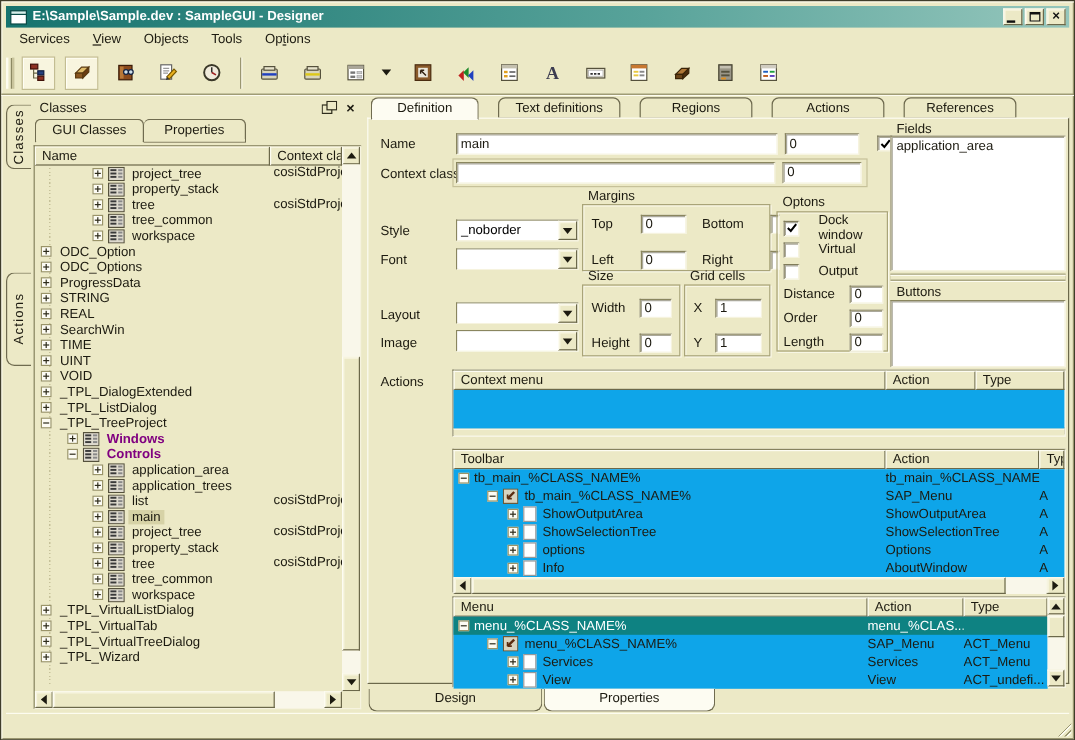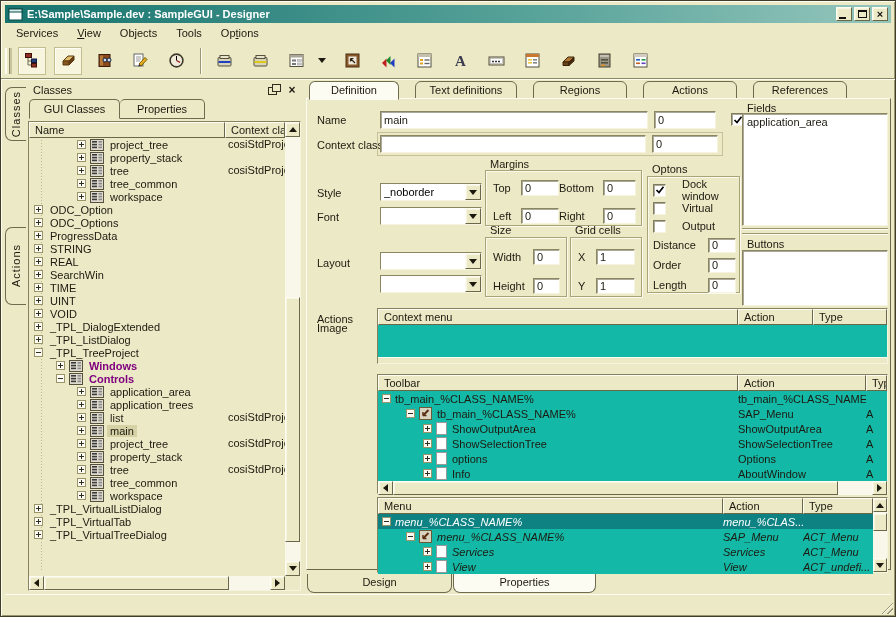--- a/index.html
+++ b/index.html
@@ -121,35 +121,35 @@
     box-shadow: inset 1px 1px 0 rgba(85,82,55,.5); display:flex; align-items:center; justify-content:center; flex:none; }
   .group { position:absolute; border:1px solid #a9a478;
     box-shadow: inset 1px 1px 0 #fbf9ec, 1px 1px 0 #fbf9ec; }
   .listbox { position:absolute; background:#fff; border:1px solid; border-color:#8a865f #f6f3df #f6f3df #8a865f;
     box-shadow: inset 1px 1px 0 rgba(85,82,55,.5); overflow:hidden; padding:1px 0; }
   .litem { padding:0 4px; height:14px; line-height:14px; white-space:nowrap; }
   .vsplit { position:absolute; height:5px; border-top:1px solid #fdfcf0; border-bottom:1px solid #9a9670;
     background:#ece9c6; box-shadow:0 -1px 0 #9a9670, 0 1px 0 #fdfcf0; }
 
   .mgrid { display:grid; align-items:center; }
-  #margins-grid { grid-template-columns:28px 38px 44px 1fr; padding:8px 5px 0 7px; row-gap:9px; }
+  #margins-grid { grid-template-columns:28px 38px 44px 1fr; padding:8px 5px 0 7px; row-gap:9px;gap:13px; }
   #size-grid { grid-template-columns:40px 1fr; padding:9px 6px 0 7px; row-gap:10px; }
   #gridcells-grid { grid-template-columns:18px 1fr; padding:9px 6px 0 7px; row-gap:10px; }
   .mgrid input { width:100%; height:16px; }
   .cbrow { display:flex; align-items:center; gap:16px; height:18px; padding-left:2px; }
   .ofrow { display:flex; align-items:center; height:20px; padding-left:2px; }
   .ofrow .oflbl { flex:1; }
   .ofrow input { width:28px; height:15px; }
 
   
   .dtable { position:absolute; width:511px; border:1px solid; border-color:#86825e #f6f3df #f6f3df #86825e; background:#fff; }
   .dt-head { display:flex; height:16px; background:#ece9c6; }
   .dt-hc { border:1px solid; border-color:#fdfcf2 #6b684a #6b684a #fdfcf2; padding:1px 5px;
     overflow:hidden; white-space:nowrap; flex:none; }
-  .dt-rows { position:relative; background:#14b8a6; }
+  .dt-rows { position:relative; background:#0ea5e9; }
   .dt-row { display:flex; height:15px; align-items:center; white-space:nowrap; }
   .dt-row.selected { background:#0e8282; color:#fff; }
   .dt-cell { overflow:hidden; flex:none; display:flex; align-items:center; height:15px; }
   .dt-cell.grow { flex:1; }
   .nexp { margin-right:4px; }
   .nicon { width:13px; height:13px; flex:none; margin-right:5px; display:flex; }
   .nblank { width:11px; height:13px; background:#fff; border:1px solid #999; flex:none; margin-right:5px; }
   .dd0 { margin-left:4px; } .dd1 { margin-left:28px; } .dd2 { margin-left:45px; }
   .tt-hscroll { position:relative; height:14px; background:#f9f7ea; }
   .tt-hscroll .sbtn { width:15px; height:14px; position:absolute; top:0; }
@@ -708,20 +708,24 @@
             <span class="expand plus ind1"></span>
             <span class="tlabel">_TPL_VirtualListDialog</span>
           </div>
           <div class="trow">
             <span class="expand plus ind1"></span>
             <span class="tlabel">_TPL_VirtualTab</span>
           </div>
           <div class="trow">
             <span class="expand plus ind1"></span>
             <span class="tlabel">_TPL_VirtualTreeDialog</span>
+          </div>
+          <div class="trow">
+            <span class="expand plus ind1"></span>
+            <span class="tlabel">_TPL_Wizard</span>
           </div>
         </div>
       <div class="cp-vscroll">
         <div class="sbtn">
             <i class="arr-u"></i>
           </div>
         <div class="mid trough">
             <div class="thumb" style="left:0;right:0;top:160px;height:245px;"></div>
           </div>
         <div class="sbtn bot">
@@ -856,21 +860,21 @@
         <input class="tin" readonly="" value="1" style="">
       </div>
 
     <span class="lbl" style="left:10px;top:158px;">Layout</span>
     <span class="combo" style="left:73px;top:153px;width:102px;">
       <input readonly="" value="" style="">
       <span class="cbtn">
           <i class="tri-down" style="margin-top:4px;"></i>
         </span>
     </span>
-    <span class="lbl" style="left:10px;top:181px;margin-top:42px;">Image</span>
+    <span class="lbl" style="left:10px;top:181px;">Image</span>
     <span class="combo" style="left:73px;top:176px;width:102px;">
       <input readonly="" value="" style="">
       <span class="cbtn">
           <i class="tri-down" style="margin-top:4px;"></i>
         </span>
     </span>
 
     <span class="lbl" style="left:10px;top:214px;">Actions</span>
 
     <div class="dtable" style="left:70px;top:209px;height:56px;">
@@ -960,21 +964,21 @@
           </div>
       </div>
     </div>
 
     <div class="dtable" style="left:70px;top:398px;height:76px;">
       <div class="dt-head">
         <div class="dt-hc" style="width:345px;">Menu</div>
         <div class="dt-hc" style="width:80px;">Action</div>
         <div class="dt-hc" style="flex:1;margin-right:14px;">Type</div>
       </div>
-      <div class="dt-rows" id="menu-table-rows" style="height:60px;margin-right:14px;font-style:italic;">
+      <div class="dt-rows" id="menu-table-rows" style="height:60px;margin-right:14px;">
           <div class="dt-row selected">
             <span class="dt-cell" style="width:345px;">
               <span class="expand minus nexp dd0"></span>
               <span>menu_%CLASS_NAME%</span>
             </span>
             <span class="dt-cell" style="width:80px;">menu_%CLAS...</span>
             <span class="dt-cell grow"></span>
           </div>
           <div class="dt-row">
             <span class="dt-cell" style="width:345px;">

